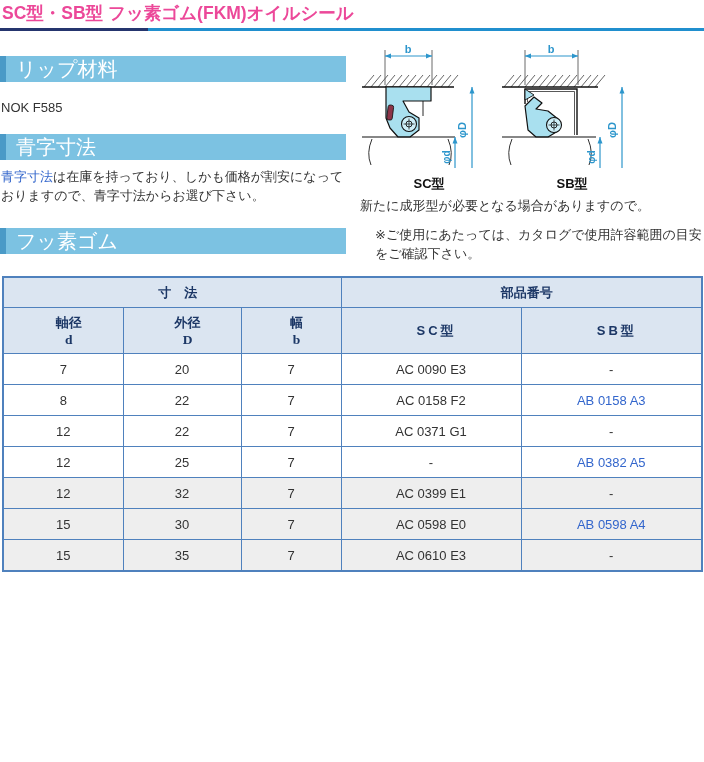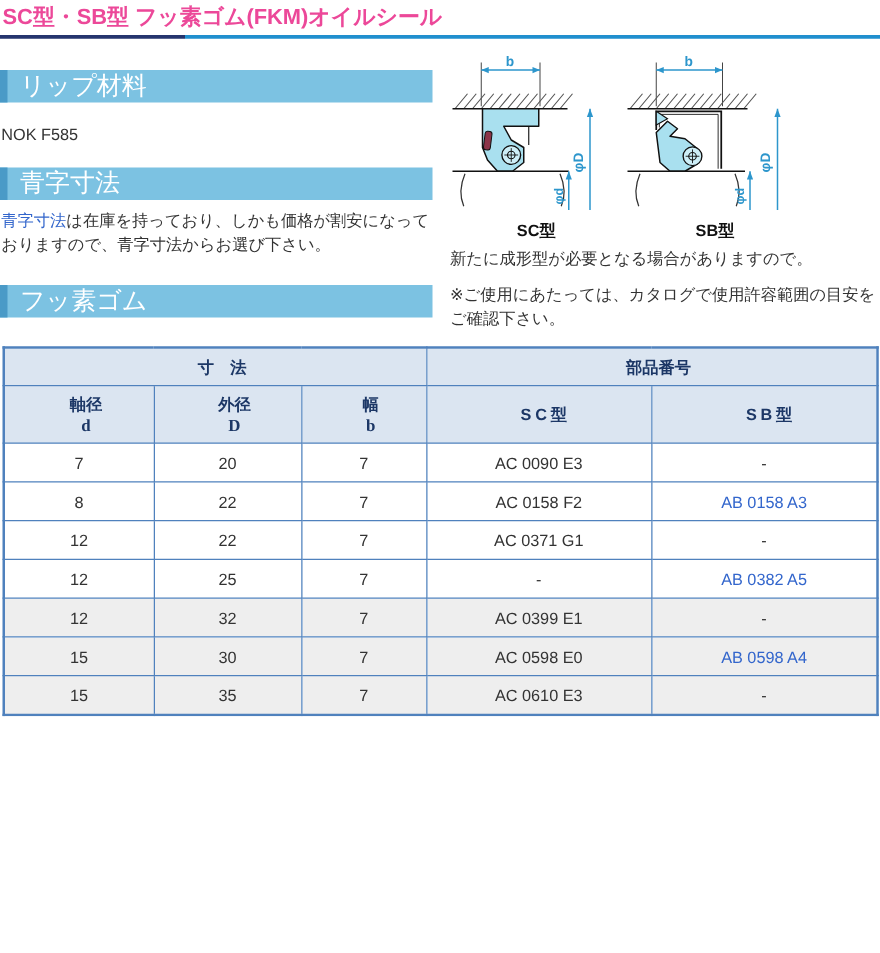--- a/index.html
+++ b/index.html
@@ -48,21 +48,21 @@
   .inline-link{color:#3366cc;text-decoration:none;cursor:pointer;}
 
   
   .diagrams{display:flex;align-items:flex-start;}
   .diagram-fig{margin:0;}
   .diagram-label{
     font-size:13px;font-weight:bold;color:#111;
     text-align:center;margin-top:1px;
   }
   .caption-text{margin:3px 0 10px 0;}
-  .usage-note{margin:10px 0 0 0;}
+  .usage-note{margin:10px 0 0 15px;}
 
   
   table.parts{
     border-collapse:collapse;
     table-layout:fixed;
     width:699px;
     margin:13px 2px 0 2px;
     border:2px solid #4f81bd;
   }
   .parts th,.parts td{

